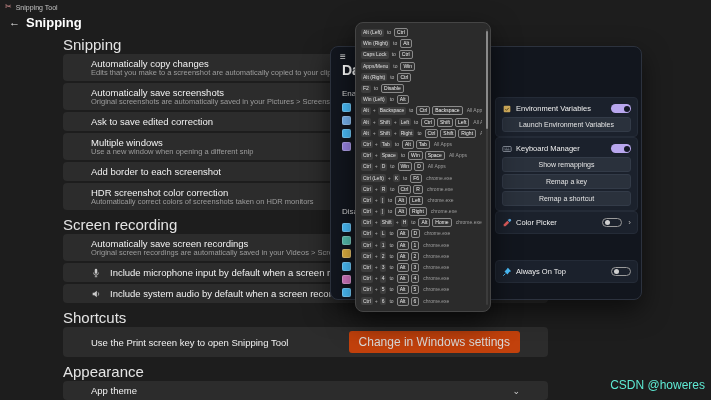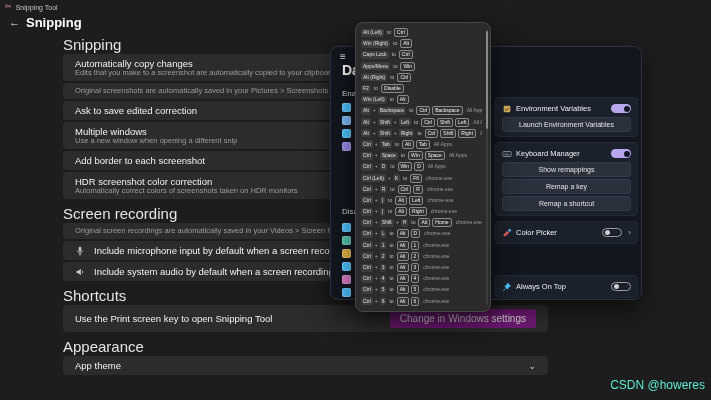--- a/index.html
+++ b/index.html
@@ -6,39 +6,39 @@
   body{width:711px;height:400px;background:#1d1d1d;font-family:"Liberation Sans",sans-serif;
        overflow:hidden;position:relative;color:#fff}
   
   .titlebar{position:absolute;top:0;left:0;height:14px;display:flex;align-items:center;gap:4px;padding-left:5px;z-index:1}
   .app-icon{font-size:8px;color:#cf8d8d;line-height:8px}
   .app-title{font-size:7px;color:#c4c4c4}
   .back{position:absolute;left:9px;top:16px;font-size:11px;color:#e8e8e8;cursor:pointer;z-index:1}
   .page-title{position:absolute;left:26px;top:15px;font-size:13px;font-weight:bold;z-index:1}
   .settings-col{position:absolute;left:63px;top:30px;width:485px;z-index:1}
   .sec-label{font-size:15px;line-height:10px;color:#e4e4e4;margin:10px 0 4px}
-  .card{background:#2c2c2c;border-radius:4px;margin-bottom:2px;padding:4px 12px;display:flex;align-items:center;gap:8px}
+  .card{background:#2c2c2c;border-radius:4px;margin-bottom:2px;padding:4px 28px;display:flex;align-items:center;gap:8px}
   .card-text{flex:1;min-width:0}
   .card-title{font-size:9.5px;color:#f2f2f2;line-height:11px;white-space:nowrap;overflow:hidden}
   .card-sub{font-size:7.5px;color:#9c9c9c;line-height:8px;white-space:nowrap;overflow:hidden}
-  .card-action{margin-left:auto;background:#701a75;border-radius:3px;font-size:10px;color:#dcdcdc;padding:4px 10px;white-space:nowrap;cursor:pointer}
+  .card-action{margin-left:auto;background:#c2410c;border-radius:3px;font-size:12px;color:#dcdcdc;padding:4px 10px;white-space:nowrap;cursor:pointer}
   .card-chevron{margin-left:auto;color:#cfcfcf;font-size:9px}
   .card-icon{width:11px;height:11px;display:flex;align-items:center;flex:0 0 auto}
   
   .pt-window{position:absolute;left:330px;top:46px;width:310px;height:252px;background:#12161e;
              border:1px solid #2c323e;border-radius:8px;box-shadow:0 10px 26px rgba(0,0,0,.55);
              overflow:hidden;z-index:5}
   .pt-menu{position:absolute;left:9px;top:4px;font-size:10px;color:#e0e0e0;cursor:pointer}
   .pt-title{position:absolute;left:11px;top:15px;font-size:14px;font-weight:bold;white-space:nowrap}
   .pt-sub{position:absolute;left:11px;top:42px;font-size:8px;color:#d8d8d8;white-space:nowrap}
   .pt-sub2{top:160px}
   .pt-tiles{position:absolute;left:11px;top:56px;display:flex;flex-direction:column;gap:4px}
   .pt-tiles2{top:176px}
   .tile{width:9px;height:9px;border-radius:2px;box-shadow:inset 0 0 0 1px rgba(255,255,255,.25);cursor:pointer}
-  .pt-cards{position:absolute;left:164px;top:50px;width:143px;display:flex;flex-direction:column;gap:5px}
+  .pt-cards{position:absolute;left:164px;top:50px;width:143px;display:flex;flex-direction:column;}
   .pt-card{background:#1b212c;border:1px solid #242b37;border-radius:4px;padding:4px 6px}
   .pt-card.gap{margin-top:26px}
   .pt-head{display:flex;align-items:center;gap:4px;height:13px}
   .pt-card-title{flex:1;font-size:7.5px;color:#f0f0f0;white-space:nowrap;overflow:hidden}
   .pt-ico{width:10px;height:10px;display:flex;flex:0 0 auto}
   .tg{width:20px;height:9px;border-radius:5px;position:relative;flex:0 0 auto;cursor:pointer}
   .tg.on{background:#b9a7ee}
   .tg.on::after{content:'';position:absolute;right:1.5px;top:1.5px;width:6px;height:6px;border-radius:50%;background:#141826}
   .tg.off{border:1px solid #9a9a9a;width:18px;height:7px}
   .tg.off::after{content:'';position:absolute;left:1.5px;top:1px;width:5px;height:5px;border-radius:50%;background:#cfcfcf}
@@ -75,20 +75,21 @@
       <div class="settings-section">
         <div class="sec-label">Snipping</div>
         <div class="card">
           <div class="card-text">
             <div class="card-title">Automatically copy changes</div>
             <div class="card-sub">Edits that you make to a screenshot are automatically copied to your clipboard</div>
           </div>
         </div>
         <div class="card">
           <div class="card-text">
+            <div class="card-title">Automatically save screenshots</div>
             <div class="card-sub">Original screenshots are automatically saved in your Pictures &gt; Screenshots folder</div>
           </div>
         </div>
         <div class="card">
           <div class="card-text">
             <div class="card-title">Ask to save edited correction</div>
           </div>
         </div>
         <div class="card">
           <div class="card-text">
@@ -105,20 +106,21 @@
           <div class="card-text">
             <div class="card-title">HDR screenshot color correction</div>
             <div class="card-sub">Automatically correct colors of screenshots taken on HDR monitors</div>
           </div>
         </div>
       </div>
       <div class="settings-section">
         <div class="sec-label">Screen recording</div>
         <div class="card">
           <div class="card-text">
+            <div class="card-title">Automatically save screen recordings</div>
             <div class="card-sub">Original screen recordings are automatically saved in your Videos &gt; Screen Recordings folder</div>
           </div>
         </div>
         <div class="card">
           <span class="card-icon">
             <svg viewBox="0 0 12 12" width="10" height="10">
               <rect x="4.5" y="1" width="3" height="6" rx="1.5" fill="#c9c9c9"></rect>
               <path d="M3 5.5a3 3 0 0 0 6 0 M6 8.5v2 M4.5 10.5h3" stroke="#c9c9c9" stroke-width="0.9" fill="none"></path>
             </svg>
           </span>

